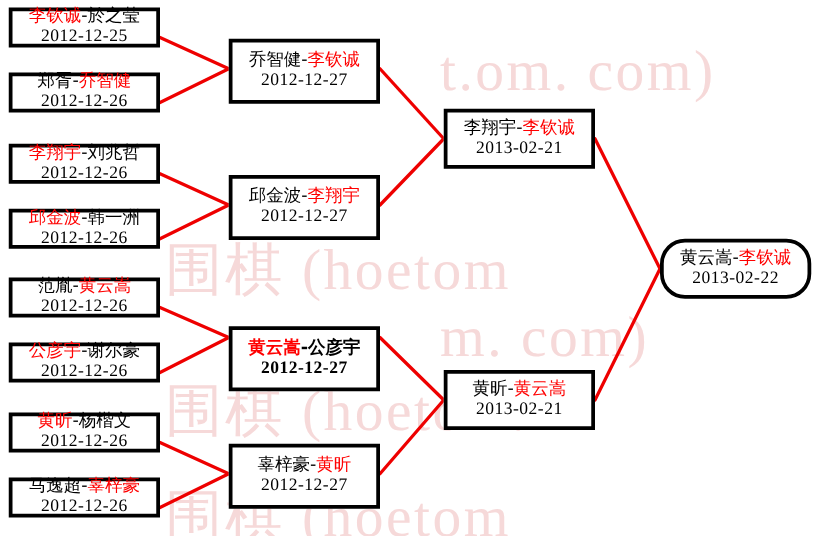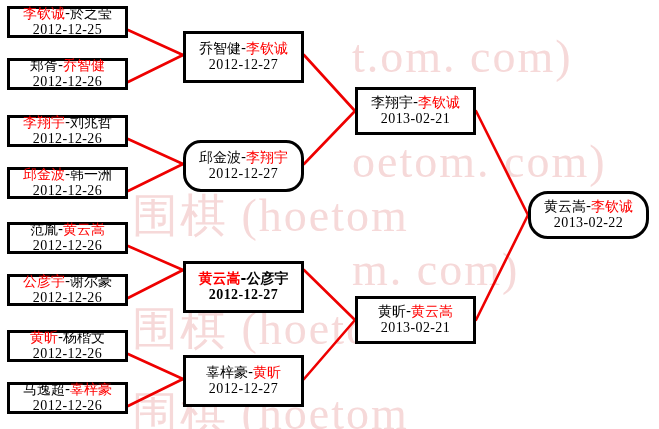--- a/index.html
+++ b/index.html
@@ -84,40 +84,39 @@
   .r1-2 { top: 115px; }
   .r1-3 { top: 167px; }
   .r1-4 { top: 222px; }
   .r1-5 { top: 274px; }
   .r1-6 { top: 330px; }
   .r1-7 { top: 382px; }
 
   
   .r2 { left: 183px; width: 121px; height: 52px; }
   .r2-0 { top: 31px; }
-  .r2-1 { top: 140px; border-radius: 18px; }
+  .r2-1 { top: 140px; }
   .r2-2 { top: 261px; font-weight: bold; }
   .r2-3 { top: 355px; }
 
   
   .r3 { left: 355px; width: 121px; height: 48px; }
   .r3-0 { top: 87px; }
   .r3-1 { top: 296px; text-align: right; }
 
   
   .r4 { left: 528px; width: 121px; height: 48px; top: 191px; border-radius: 20px; }
 </style>
 </head>
 <body>
 
 <div id="root">
 
   <div class="watermark-layer">
     <div class="wm wm-a">t.om. com)</div>
-    <div class="wm wm-b">oetom. com)</div>
     <div class="wm wm-c">围棋 (hoetom</div>
     <div class="wm wm-d">m. com)</div>
     <div class="wm wm-e">围棋 (hoetom.</div>
     <div class="wm wm-f">围棋 (hoetom</div>
   </div>
 
   <svg class="links" width="659" height="429">
     <g stroke="#ee0000" stroke-width="2.6" fill="none" stroke-linecap="round">
 
       <path d="M128,30 L183,55"></path>

